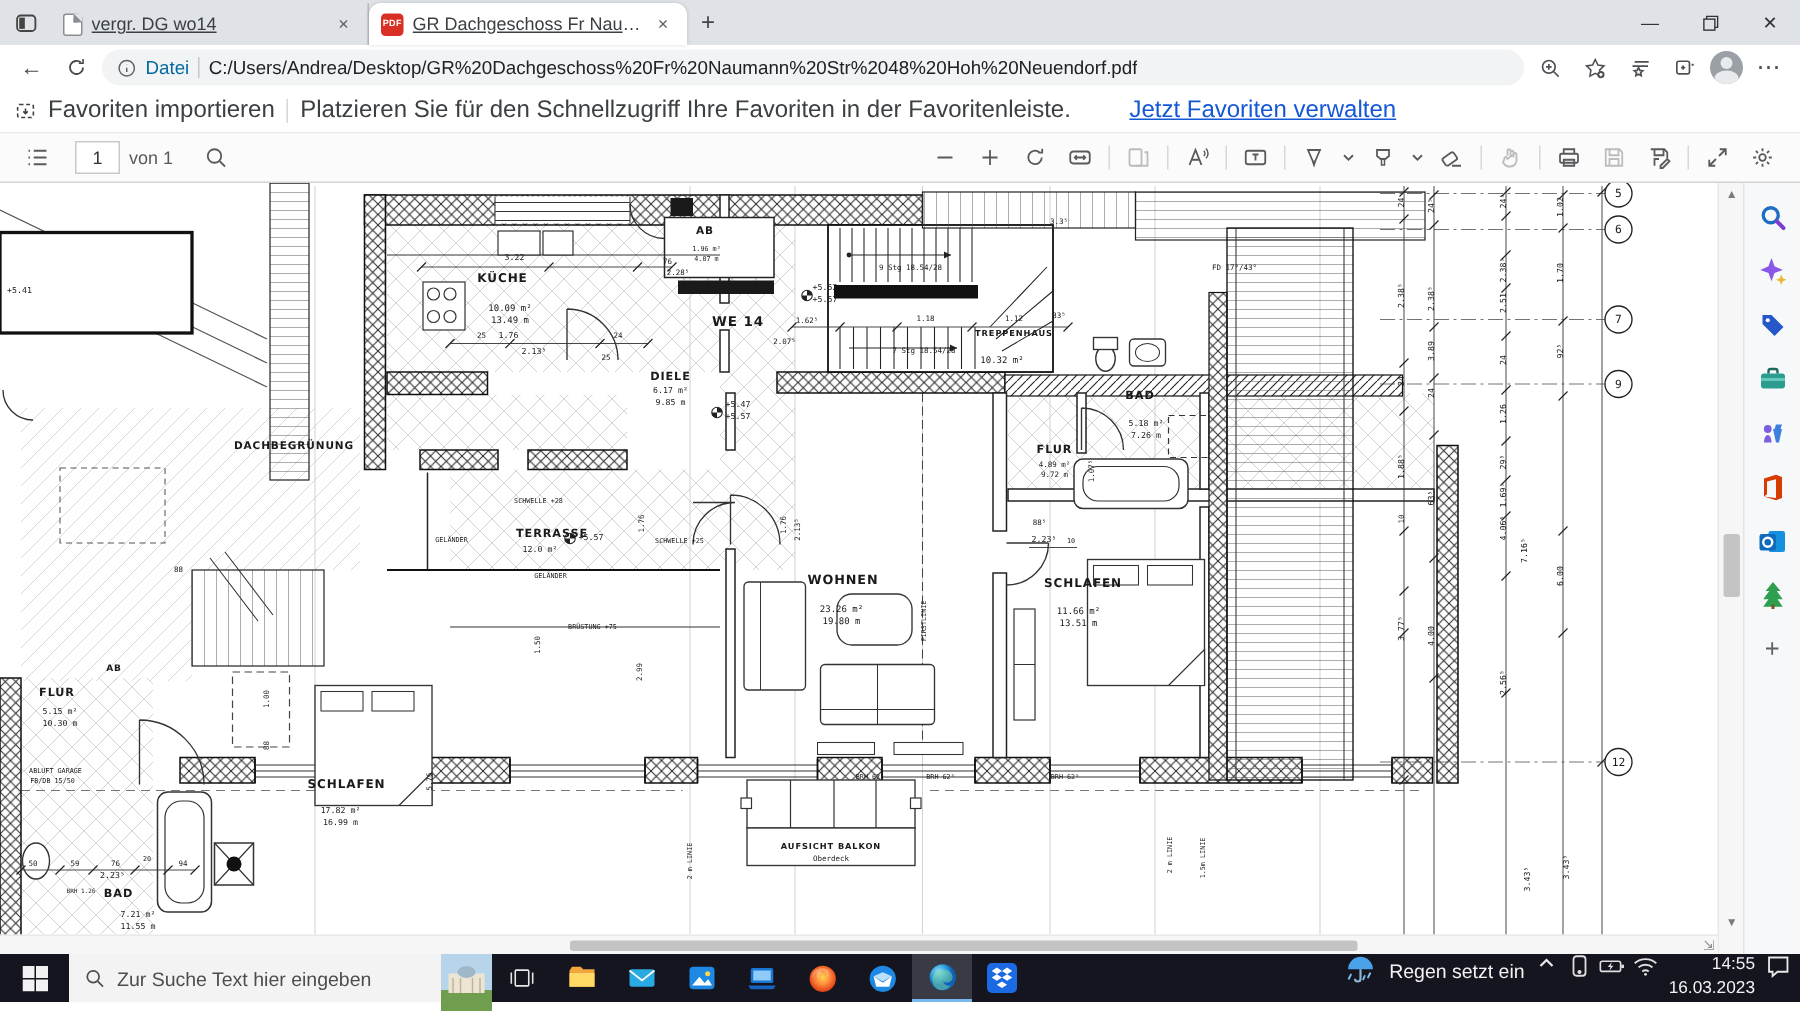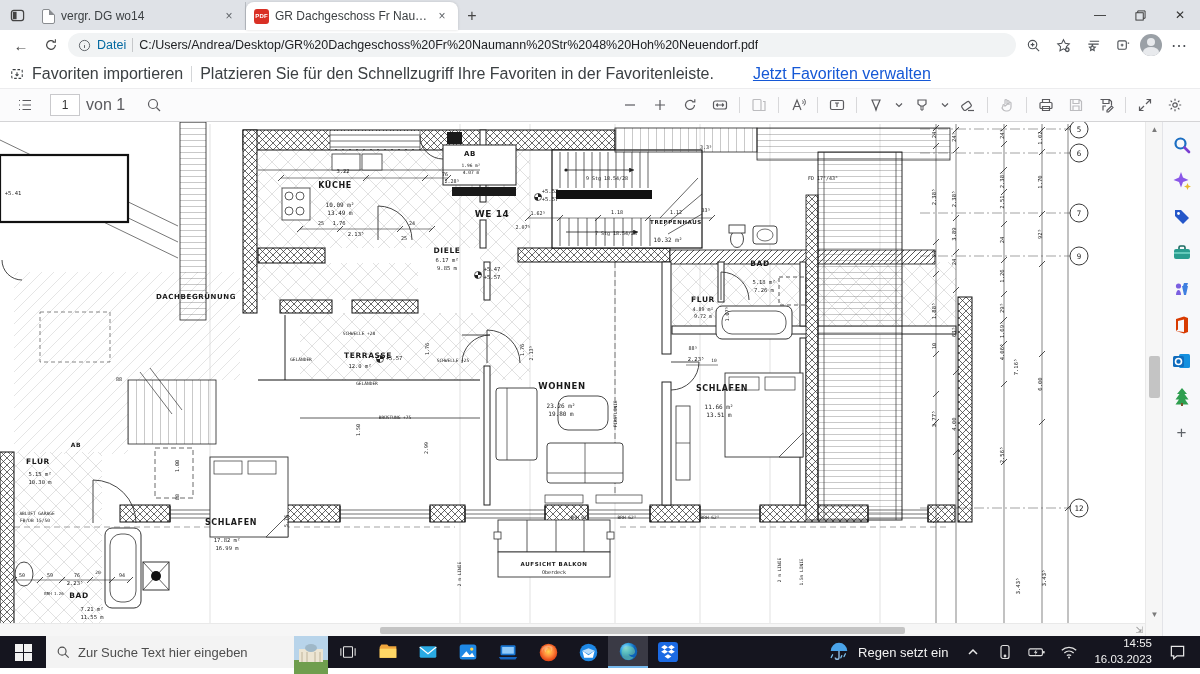--- a/index.html
+++ b/index.html
@@ -5,21 +5,21 @@
   * { margin:0; padding:0; box-sizing:border-box; }
   html,body { width:1200px; height:674px; overflow:hidden; font-family:"Liberation Sans", sans-serif; background:#fff; }
   .wrap { width:1200px; height:674px; position:relative; }
 
   
   .tabstrip { height:30px; background:#dfe2e7; display:flex; align-items:flex-end; position:relative; }
   .tab-actions { width:34px; height:30px; display:flex; align-items:center; justify-content:center; color:#444; }
   .tab { width:212px; height:28px; display:flex; align-items:center; padding:0 8px; font-size:12px; color:#3c4043; position:relative; }
   .tab.inactive { border-right:1px solid #b8bcc2; }
   .tab.active { background:#fff; border-radius:8px 8px 0 0; box-shadow:0 0 3px rgba(0,0,0,.15); }
-  .tab .title { flex:1; white-space:nowrap; overflow:hidden; text-overflow:ellipsis; margin:0 6px; }
+  .tab .title { flex:1; white-space:nowrap; overflow:hidden; text-overflow:ellipsis; margin:0 6px;text-decoration:underline; }
   .tab .close { width:16px; height:16px; border-radius:4px; display:flex; align-items:center; justify-content:center; font-size:12px; color:#5f6368; }
   .docicon { width:13px; height:15px; border:1.2px solid #8a8d91; border-radius:2px; position:relative; background:#fff; flex:none; }
   .docicon:after { content:""; position:absolute; right:-1px; top:-1px; border:3px solid #dfe2e7; border-left-color:#8a8d91; border-bottom-color:#8a8d91; }
   .pdficon { width:15px; height:15px; background:#d93025; border-radius:3px; color:#fff; font-size:6px; font-weight:bold; display:flex; align-items:center; justify-content:center; flex:none; letter-spacing:.2px; }
   .newtab { width:28px; height:28px; display:flex; align-items:center; justify-content:center; font-size:16px; color:#444; }
   .wincontrols { position:absolute; right:0; top:0; height:30px; display:flex; }
   .winbtn { width:40px; height:30px; display:flex; align-items:center; justify-content:center; color:#333; font-size:12px; }
 
   
   .addrrow { height:30px; background:#fff; display:flex; align-items:center; padding:0 8px; gap:4px; }
@@ -39,21 +39,21 @@
   .favlink { text-decoration:underline;margin-left:31px; }
 
   
   .pdfbar { height:34px; background:#fbfbfc; border-top:1px solid #ececee; border-bottom:1px solid #d4d4d6; display:flex; align-items:center; padding:0 10px; position:relative; z-index:3; }
   .pt { width:30px; height:28px; display:flex; align-items:center; justify-content:center; color:#5a5a5e; }
   .pt svg { stroke:#5a5a5e; fill:none; stroke-width:1.2; }
   .pt.disabled svg { stroke:#bcbcbf; }
   .pt.disabled { color:#bcbcbf; }
   .pdfbar .sep { width:1px; height:16px; background:#d8d8da; margin:0 4px; }
   .pageinput { width:30px; height:22px; border:1px solid #c9c9cc; background:#fff; text-align:center; font-size:12px; color:#333; margin:0 6px 0 10px; font-family:"Liberation Sans",sans-serif; }
-  .pagecount { font-size:16px; color:#5a5a5e; margin-right:14px; }
+  .pagecount { font-size:12px; color:#5a5a5e; margin-right:14px; }
   .spacer { flex:1; }
 
   
   .content { position:relative; height:514px; background:#fff; }
   .plansvg { position:absolute; left:0; top:0; }
   .vscroll { position:absolute; right:38px; top:0; width:17px; height:514px; background:#f6f6f6; border-left:1px solid #e9e9e9; }
   .vscroll .arr { position:absolute; left:0; width:17px; height:15px; display:flex; align-items:center; justify-content:center; font-size:8px; color:#7a7a7a; }
   .vthumb { position:absolute; left:3px; top:234px; width:11px; height:42px; background:#c4c4c4; border-radius:2px; }
   .hscroll { position:absolute; left:0; bottom:0; width:1145px; height:13px; background:#f6f6f6; border-top:1px solid #e9e9e9; }
   .hthumb { position:absolute; left:380px; top:3px; width:525px; height:7px; background:#c4c4c4; border-radius:2px; }
@@ -63,21 +63,21 @@
   .sidebar { position:absolute; right:0; top:0; width:38px; height:514px; background:#f7f8fa; border-left:1px solid #e3e4e8; display:flex; flex-direction:column; align-items:center; padding-top:12px; gap:14px; }
   .sbi { width:22px; height:22px; display:flex; align-items:center; justify-content:center; }
 
   
   .taskbar { height:32px; background:#15151f; display:flex; align-items:stretch; color:#eee; }
   .startbtn { width:46px; display:flex; align-items:center; justify-content:center; }
   .tsearch { width:282px; background:#f3f3f3; display:flex; align-items:center; color:#4d4d4d; font-size:13px; gap:8px; padding-left:10px; position:relative; }
   .tsearch .simg { position:absolute; right:0; top:0; height:38px; width:34px; }
   .tbi { width:40px; display:flex; align-items:center; justify-content:center; }
   .tbi.edge-active { background:#3a3a45; border-bottom:2px solid #76b9ed; }
-  .tray { margin-left:auto; display:flex; align-items:center; gap:10px; padding-right:12px; }
+  .tray { margin-left:auto; display:flex; align-items:flex-start; gap:0; padding-right:4px; }
   .weather { display:flex; align-items:center; gap:8px; font-size:13px; color:#f2f2f2; padding:0 4px; }
   .clock { text-align:right; font-size:11.5px; line-height:1.35; color:#f2f2f2; padding:0 4px; }
   .trayico { width:22px; display:flex; align-items:center; justify-content:center; }
 </style>
 </head>
 <body>
 
 <div class="wrap">
 
   <div class="tabstrip">

